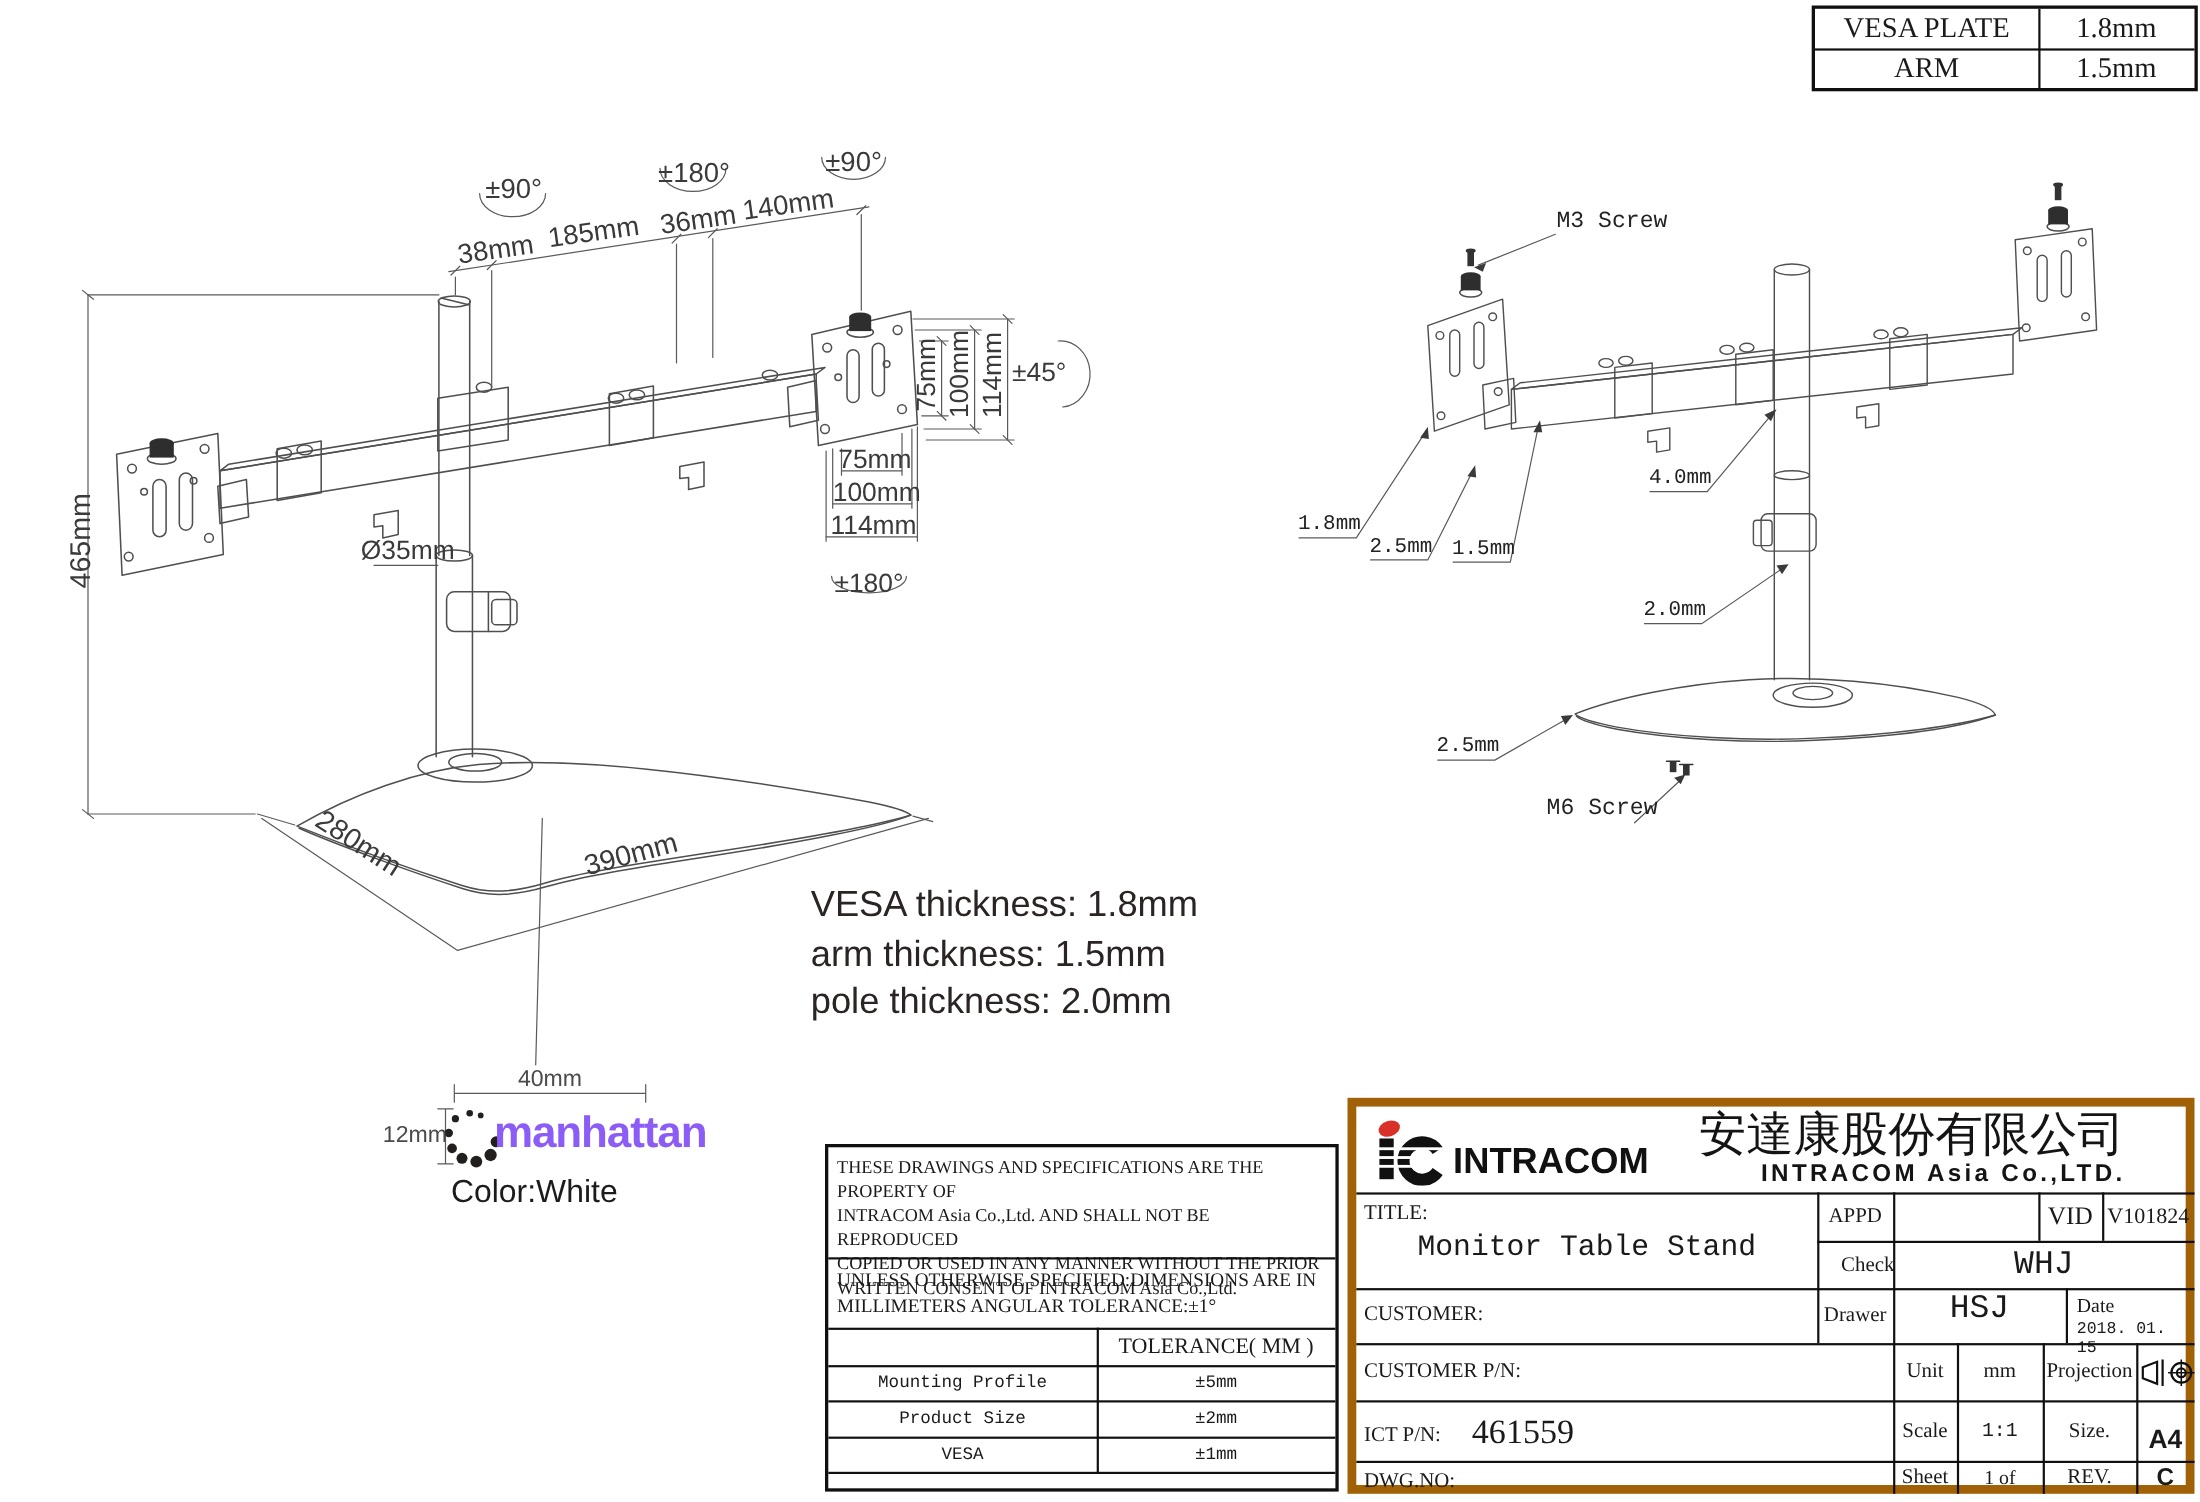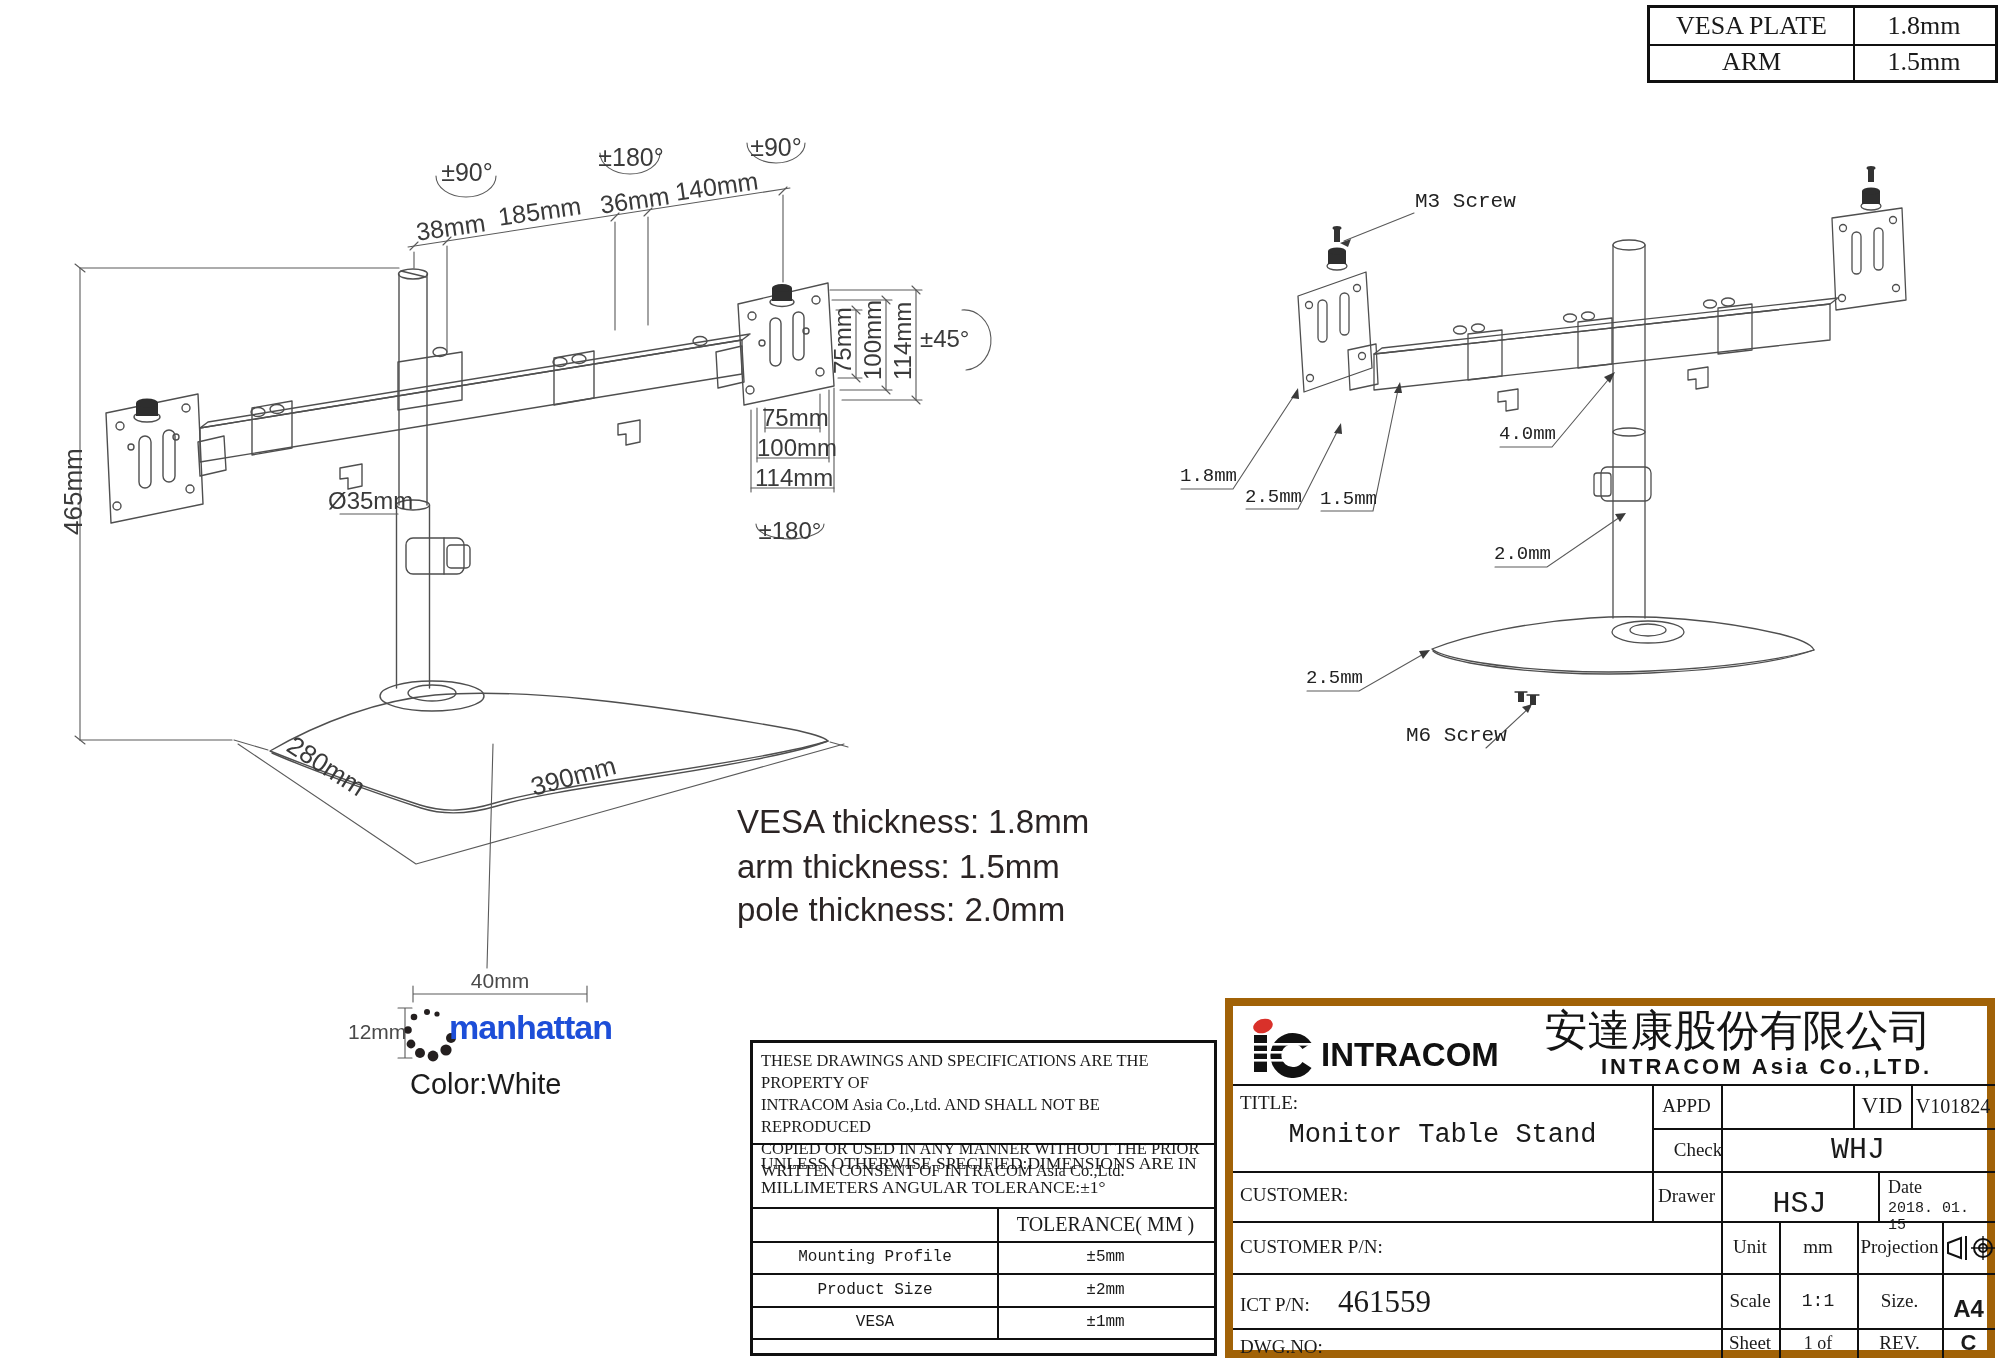--- a/index.html
+++ b/index.html
@@ -29,22 +29,22 @@
     position:absolute;left:737px;font-size:33px;color:#2b2424;
     font-family:"Liberation Sans",sans-serif;white-space:nowrap;
   }
   
   #spec-table{position:absolute;left:1647px;top:5px;width:351px;height:78px;border:3px solid #101010;box-sizing:border-box;}
   #notes-block{position:absolute;left:750px;top:1040px;width:467px;height:316px;border:3px solid #101010;box-sizing:border-box;}
   #title-block{position:absolute;left:1225px;top:998px;width:770px;height:360px;border:8px solid #a16207;box-sizing:border-box;}
   .cell{position:absolute;box-sizing:border-box;}
   .pre{white-space:pre-line;}
   #brand-manhattan{
-    position:absolute;left:449px;top:1008px;font-size:34px;font-weight:bold;
-    letter-spacing:-1px;color:#1d4ed8;font-family:"Liberation Sans",sans-serif;
+    position:absolute;left:449px;top:1008px;font-size:40px;font-weight:bold;
+    letter-spacing:-1px;color:#8b5cf6;font-family:"Liberation Sans",sans-serif;
   }
 </style>
 </head>
 <body>
 
 <svg class="abs" style="left:0;top:0" width="2000" height="1365" viewBox="0 0 2000 1365">
 
   <g stroke="#4f4f4f" stroke-width="1.4" fill="none" stroke-linejoin="round" stroke-linecap="round">
 
     <g>
@@ -368,21 +368,21 @@
   <div class="cell serif" style="left:7px;top:86px;font-size:19px;">TITLE:</div>
   <div class="cell mono center" style="left:0;top:104px;width:419px;height:50px;font-size:27px;">Monitor Table Stand</div>
   <div class="cell serif center" style="left:419px;top:78px;width:69px;height:44px;font-size:19px;">APPD</div>
   <div class="cell serif center" style="left:620px;top:78px;width:58px;height:44px;font-size:23px;">VID</div>
   <div class="cell serif center" style="left:678px;top:78px;width:84px;height:44px;font-size:20px;">V101824</div>
   <div class="cell serif center" style="left:419px;top:122px;width:92px;height:43px;font-size:19px;">Check</div>
   <div class="cell mono center" style="left:488px;top:122px;width:274px;height:43px;font-size:30px;">WHJ</div>
 
   <div class="cell serif" style="left:7px;top:178px;font-size:19px;">CUSTOMER:</div>
   <div class="cell serif center" style="left:419px;top:165px;width:69px;height:50px;font-size:19px;">Drawer</div>
-  <div class="cell mono center" style="left:488px;top:179px;width:157px;height:37px;font-size:30px;">HSJ</div>
+  <div class="cell mono center" style="left:488px;top:165px;width:157px;height:37px;font-size:30px;">HSJ</div>
   <div class="cell serif" style="left:655px;top:171px;font-size:18px;">Date</div>
   <div class="cell mono" style="left:655px;top:194px;font-size:15px;">2018. 01. 15</div>
 
   <div class="cell serif" style="left:7px;top:230px;font-size:19px;">CUSTOMER P/N:</div>
   <div class="cell serif center" style="left:488px;top:215px;width:58px;height:52px;font-size:19px;">Unit</div>
   <div class="cell serif center" style="left:546px;top:215px;width:78px;height:52px;font-size:19px;">mm</div>
   <div class="cell serif center" style="left:624px;top:215px;width:85px;height:52px;font-size:19px;">Projection</div>
   <svg class="abs" style="left:712px;top:227px;" width="52" height="30" viewBox="0 0 52 30">
     <g stroke="#111" stroke-width="2" fill="none">
       <path d="M3 10 L16 5 L16 25 L3 20 Z"></path>

